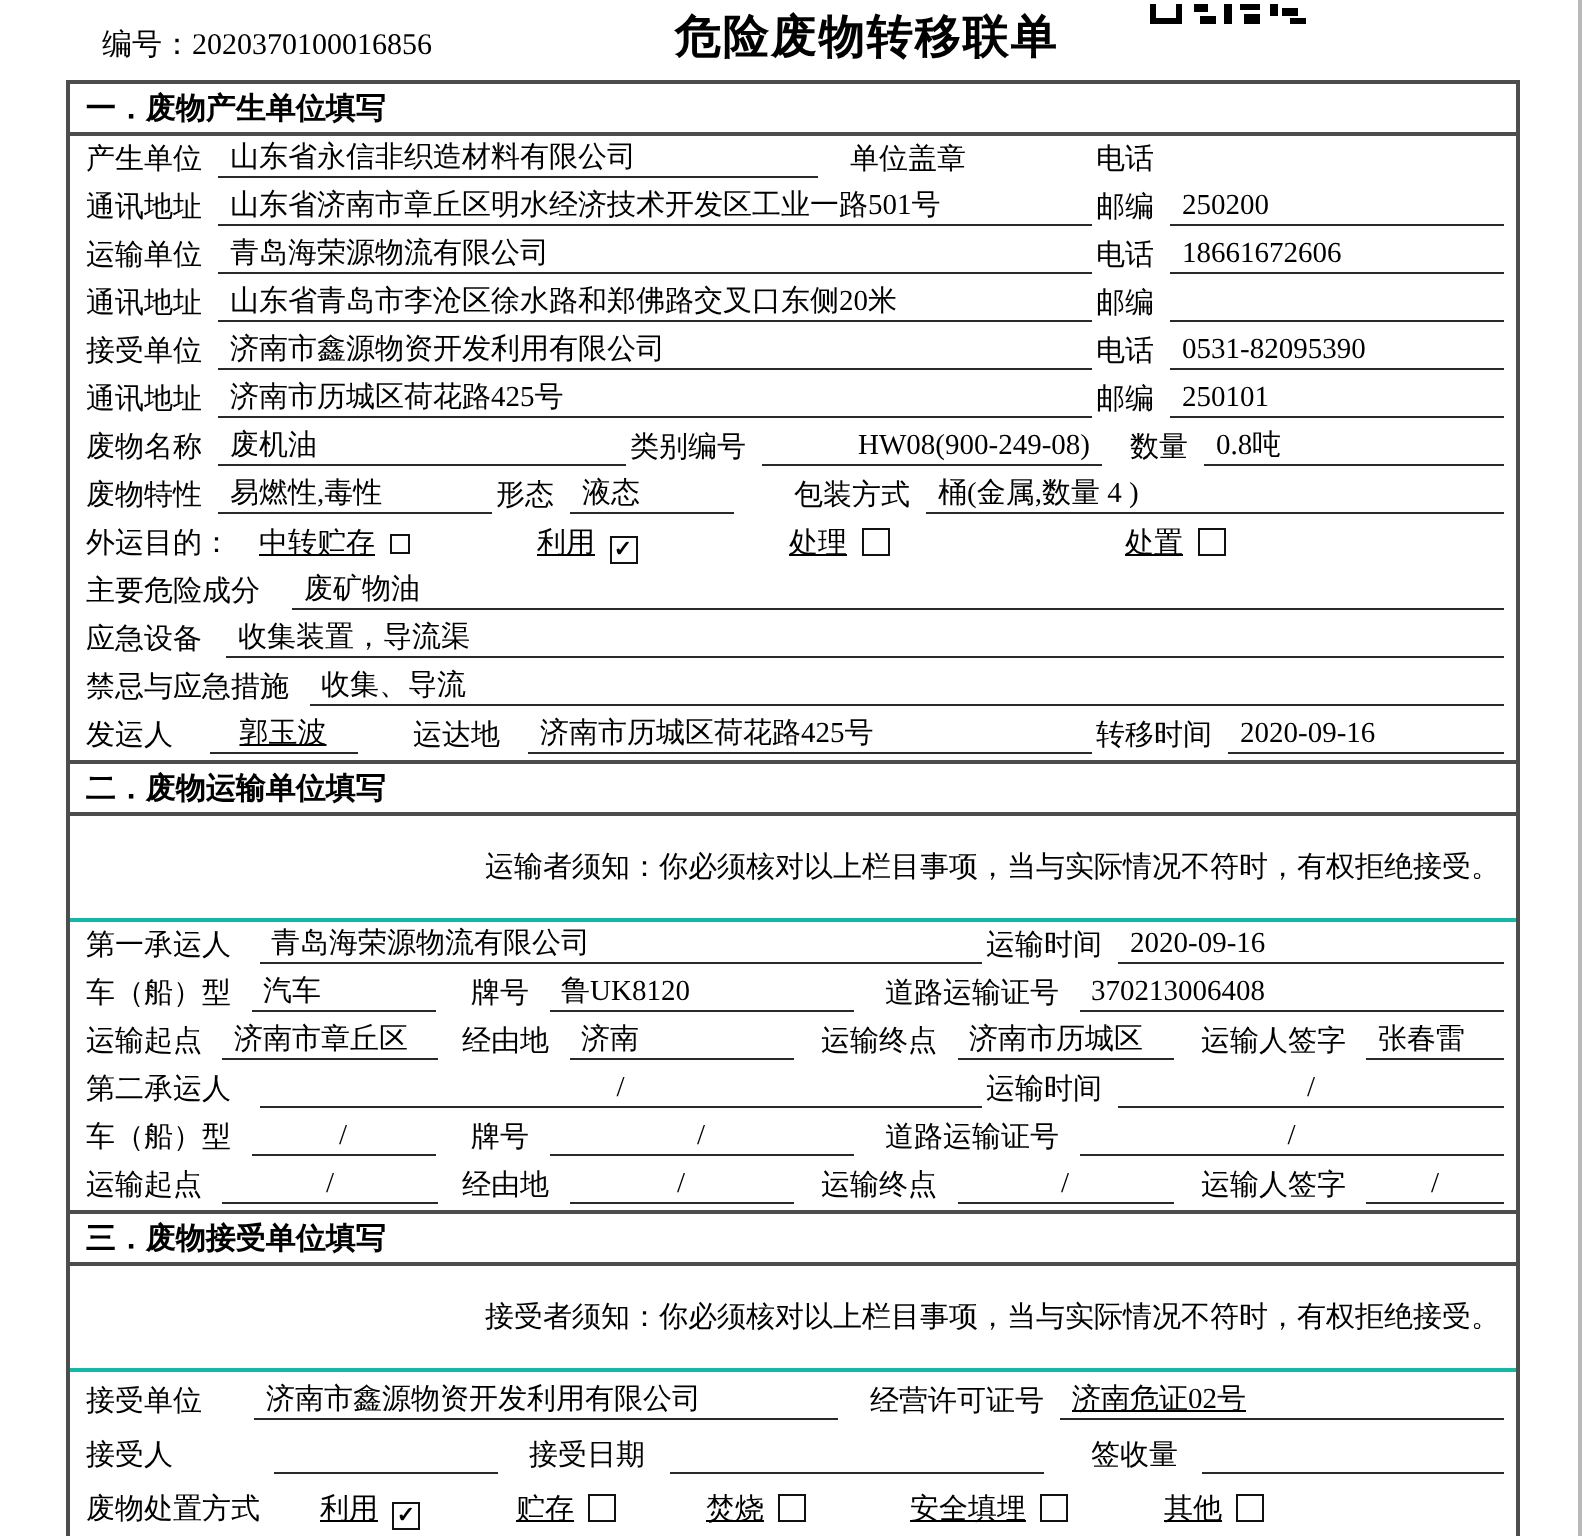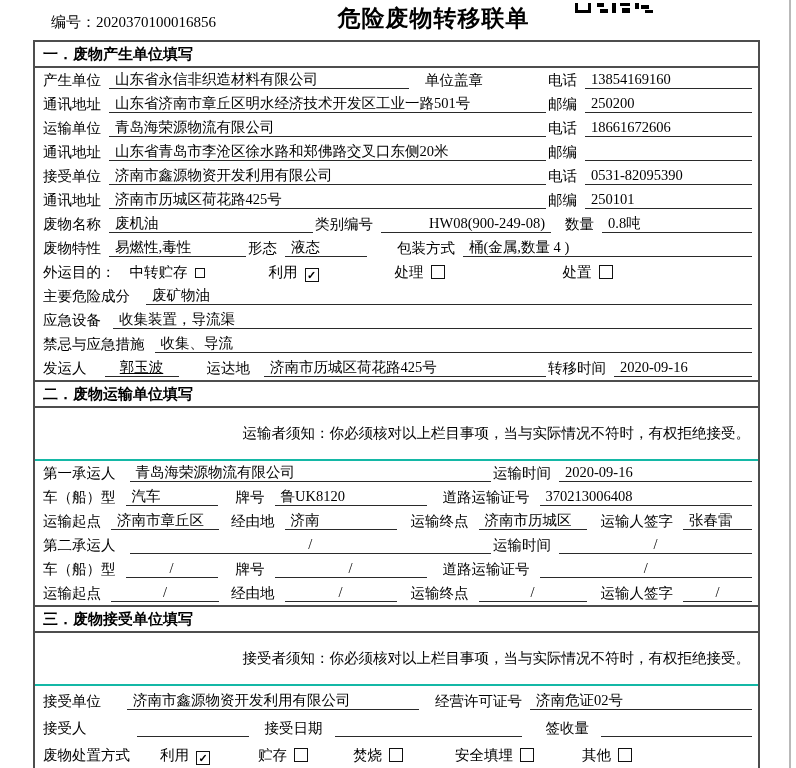--- a/index.html
+++ b/index.html
@@ -21,21 +21,21 @@
   .sec-header{font-weight:bold;font-size:15px;padding:3px 8px 2px;border-bottom:2px solid #4d4d4d;}
   .note-row{padding:16px 8px;border-bottom:2px solid #14b8a6;text-align:right;}
   .frow{display:flex;align-items:flex-end;height:24px;padding:1px 6px 3px;box-sizing:border-box;}
   .frow.tall{height:27px;}
   .lab{white-space:nowrap;line-height:17px;padding:0 2px;flex:0 0 auto;}
   .val{border-bottom:1.2px solid #2a2a2a;padding:0 6px;white-space:nowrap;line-height:17px;
        box-sizing:content-box;min-height:17px;flex:0 0 auto;}
   .val.f{flex:1 1 aupx;flex-grow:1;flex-shrink:1;}
   .val.ctr{text-align:center;}
   .grp{display:flex;align-items:flex-end;flex:0 0 auto;}
-  .chk{white-space:nowrap;line-height:17px;flex:0 0 auto;}
+  .chk{white-space:nowrap;line-height:17px;flex:0 0 auto;text-decoration:underline;}
   .cbox{display:inline-block;width:12px;height:12px;border:1.5px solid #111;margin-left:7px;
         font-size:11px;line-height:12px;text-align:center;font-weight:bold;position:relative;top:2px;}
   .cbox.sm{width:8px;height:8px;top:1px;}
   .print-row{margin-top:3px;font-size:15px;padding-left:3px;white-space:nowrap;}
 </style>
 </head>
 <body>
 
 <div class="page-edge"></div>
 
@@ -65,21 +65,20 @@
   <div class="form-table">
       <div class="sec">
         <div class="sec-header">一．废物产生单位填写</div>
         <div class="frow">
           <div class="grp" style="width: 505px;">
             <span class="lab">产生单位</span>
             <span class="val" style="width: 288px; margin-left: 6px;">山东省永信非织造材料有限公司</span>
             <span class="lab" style="margin-left: 14px;">单位盖章</span>
           </div>
           <span class="lab">电话</span>
-          <span class="val f" style="margin-left: 6px;">13854169160</span>
         </div>
         <div class="frow">
           <div class="grp" style="width: 505px;">
             <span class="lab">通讯地址</span>
             <span class="val f" style="margin-left: 6px;">山东省济南市章丘区明水经济技术开发区工业一路501号</span>
           </div>
           <span class="lab">邮编</span>
           <span class="val f" style="margin-left: 6px;">250200</span>
         </div>
         <div class="frow">
@@ -220,21 +219,21 @@
           <span class="val f ctr" style="margin-left: 8px;">/</span>
         </div>
       </div>
       <div class="sec">
         <div class="sec-header">三．废物接受单位填写</div>
         <div class="note-row">接受者须知：你必须核对以上栏目事项，当与实际情况不符时，有权拒绝接受。</div>
         <div class="frow tall">
           <span class="lab">接受单位</span>
           <span class="val" style="width: 280px; margin-left: 24px;">济南市鑫源物资开发利用有限公司</span>
           <span class="lab" style="margin-left: 14px;">经营许可证号</span>
-          <span class="val f" style="margin-left: 6px;">济南危证02号</span>
+          <span class="val f" style="margin-left: 6px; text-decoration: underline;">济南危证02号</span>
         </div>
         <div class="frow tall">
           <span class="lab">接受人</span>
           <span class="val" style="width: 100px; margin-left: 48px;"></span>
           <span class="lab" style="margin-left: 14px;">接受日期</span>
           <span class="val" style="width: 175px; margin-left: 10px;"></span>
           <span class="lab" style="margin-left: 22px;">签收量</span>
           <span class="val f" style="margin-left: 10px;"></span>
         </div>
         <div class="frow tall">

